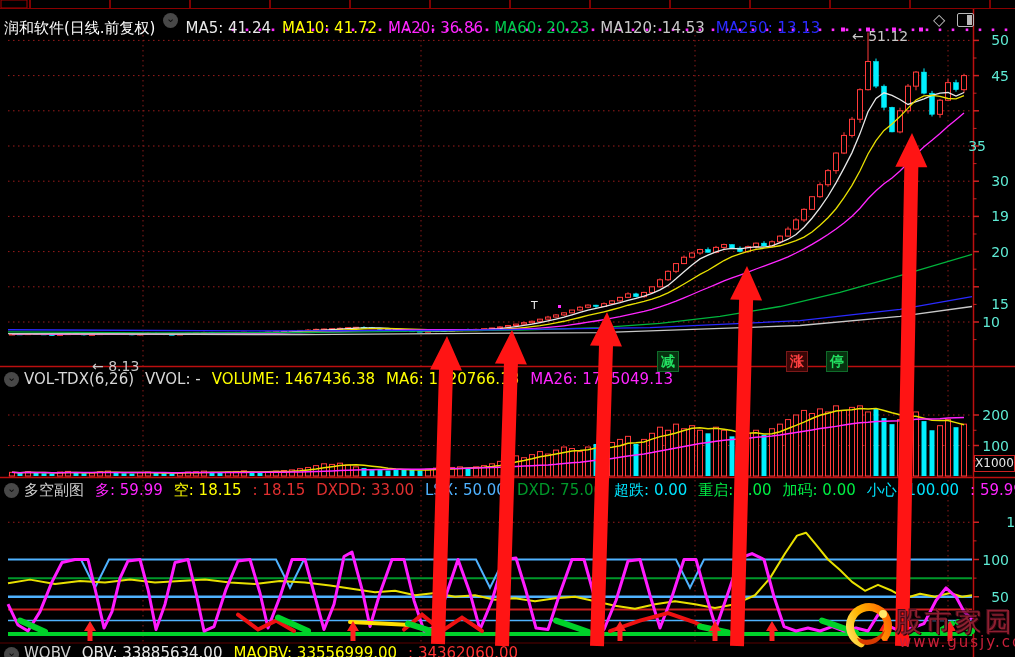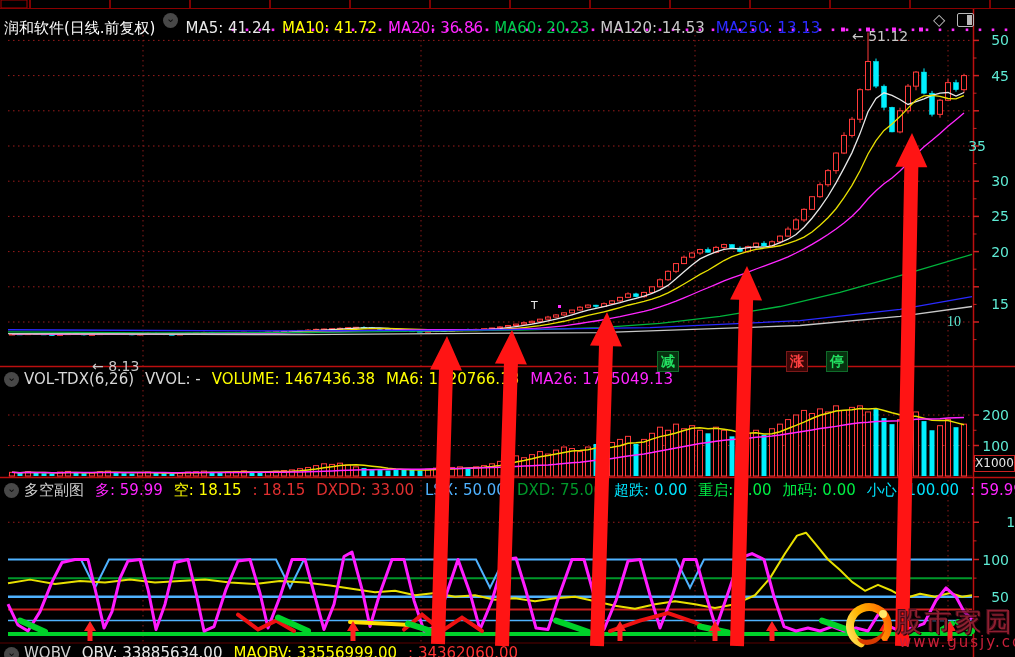--- a/index.html
+++ b/index.html
@@ -588,24 +588,24 @@
 
     <div class="circle-ico" style="left:4px;top:647px;">⌄</div>
     <div class="hdr" id="bottom-bar" style="left:24px;top:644px;"><span style="color: rgb(207, 207, 207);">WOBV</span><span style="color: rgb(232, 232, 232);">OBV: 33885634.00</span><span style="color: rgb(255, 255, 0);">MAOBV: 33556999.00</span><span style="color: rgb(255, 50, 50);">: 34362060.00</span></div>
 
     <div id="axis-labels">
         <div class="axis-lbl" style="left: 975px; top: 32.4px;">50</div>
         <div class="axis-lbl" style="left: 975px; top: 67.6px;">45</div>
         <div class="axis-lbl" style="left: 975px; top: 102.8px; padding-left: 24px;">40</div>
         <div class="axis-lbl" style="left: 952px; top: 138px;">35</div>
         <div class="axis-lbl" style="left: 975px; top: 173.2px;">30</div>
-        <div class="axis-lbl" style="left: 975px; top: 208.4px;">25</div>
+        <div class="axis-lbl" style="left: 975px; top: 208.4px;">19</div>
         <div class="axis-lbl" style="left: 975px; top: 243.6px;">20</div>
         <div class="axis-lbl" style="left: 975px; top: 296px;">15</div>
-        <div class="axis-lbl" style="left: 927px; top: 314px; font-family: Liberation Serif, serif;">10</div>
+        <div class="axis-lbl" style="left: 966px; top: 314px;">10</div>
         <div class="axis-lbl" style="left: 975px; top: 407px;">200</div>
         <div class="axis-lbl" style="left: 975px; top: 437.5px;">100</div>
         <div class="axis-lbl" style="left: 975px; top: 514.25px; padding-left: 24px;">150</div>
         <div class="axis-lbl" style="left: 975px; top: 551.5px;">100</div>
         <div class="axis-lbl" style="left: 975px; top: 588.75px;">50</div>
       </div>
   </div>
 
   <svg id="overlay" class="layer">
       <polygon points="444.997013423655,644.2044581844575 453.0039308134331,370.18995195649603 462.00009092956094,370.4528267650842 447,336 430.01374384999525,369.518160778993 439.0099039661231,369.78103558758113 431.002986576345,643.7955418155425" fill="#ff1414"></polygon>

